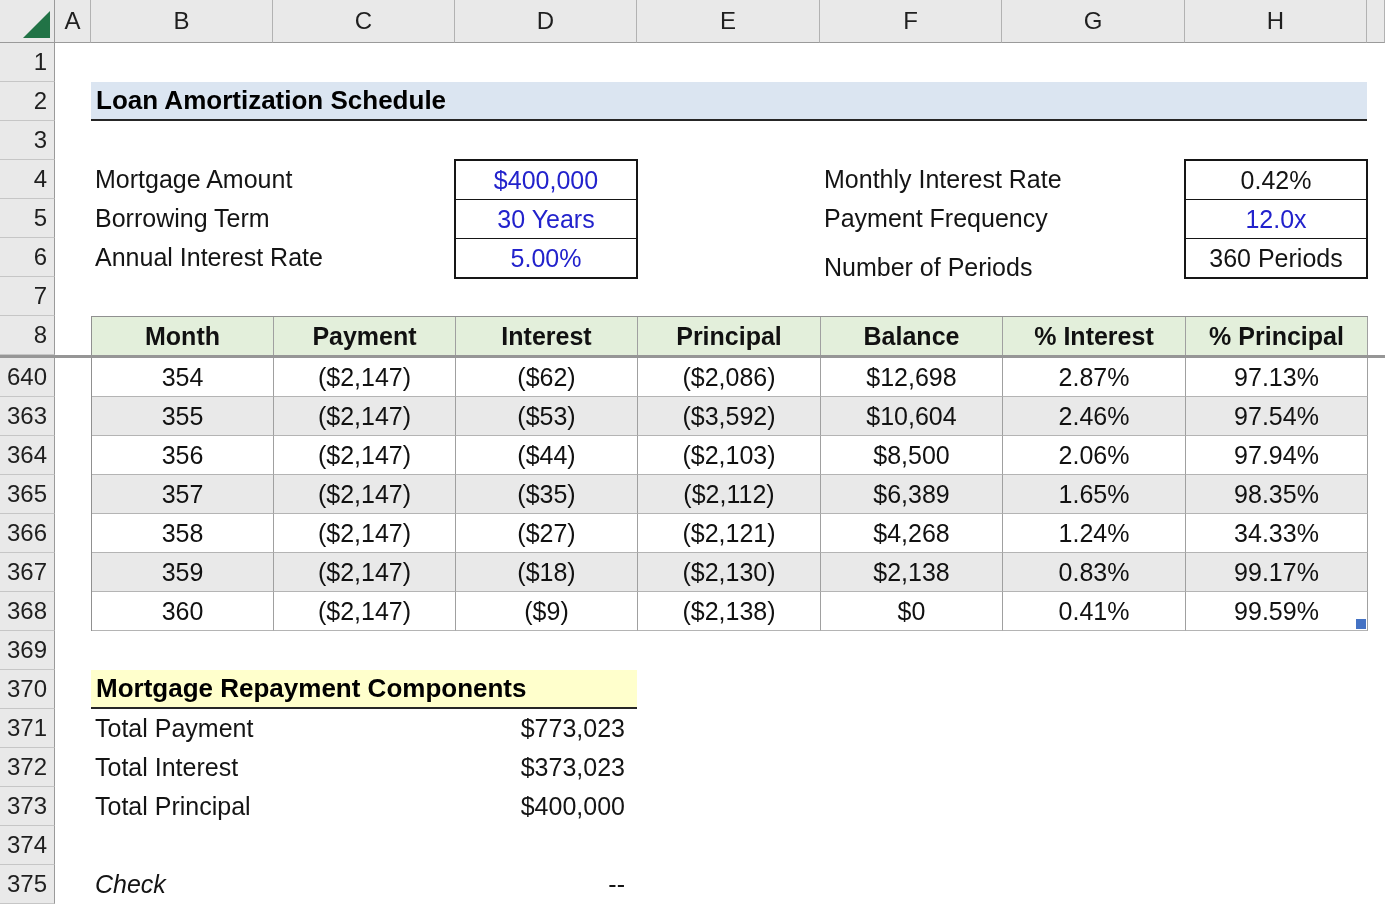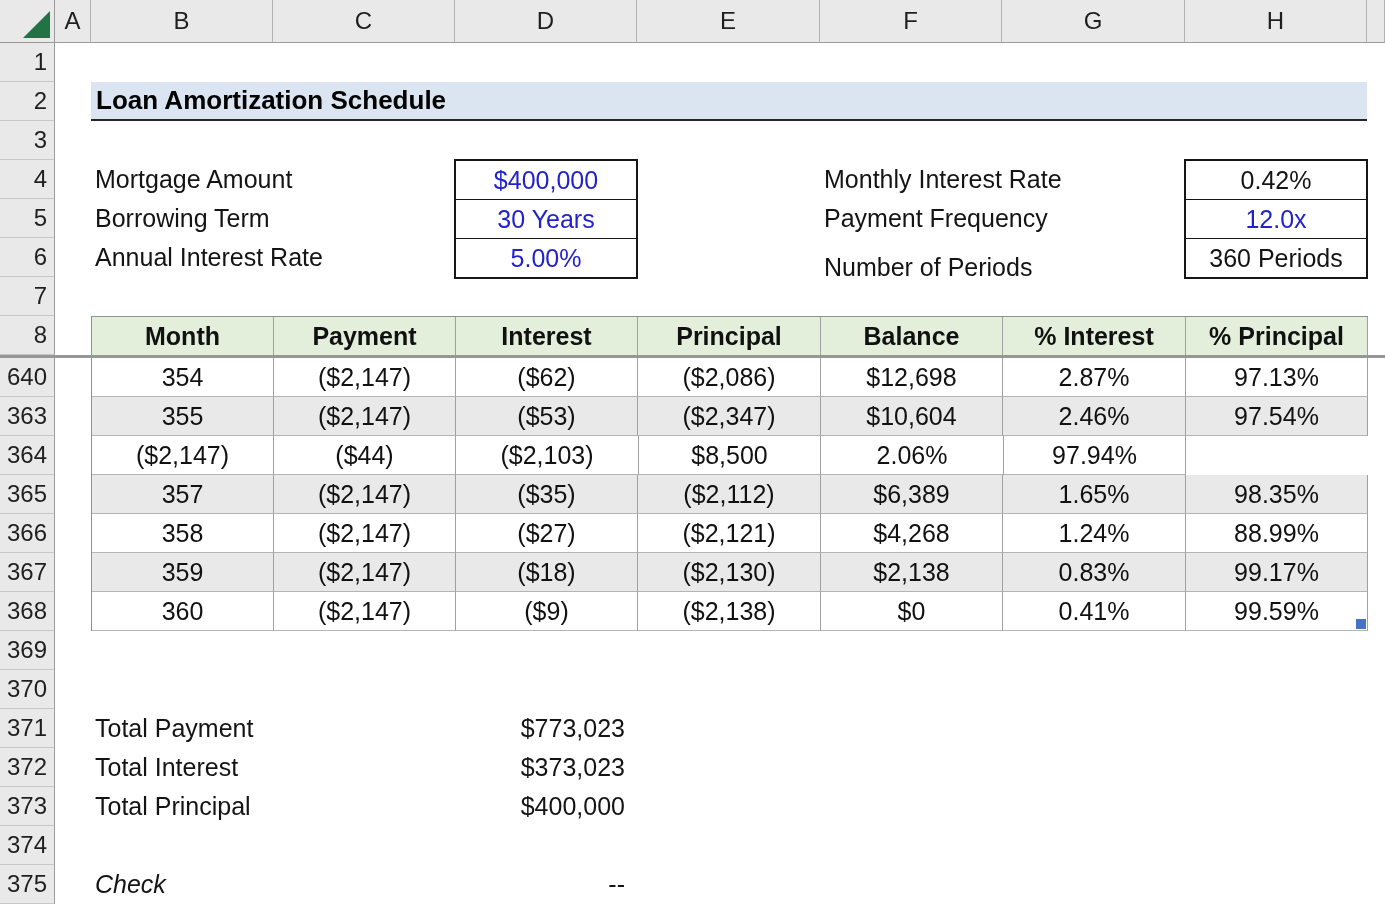--- a/index.html
+++ b/index.html
@@ -153,26 +153,27 @@
     <div class="tcell" style="width:182px">($62)</div>
     <div class="tcell" style="width:183px">($2,086)</div>
     <div class="tcell" style="width:182px">$12,698</div>
     <div class="tcell" style="width:183px">2.87%</div>
     <div class="tcell" style="width:182px">97.13%</div>
   </div>
   <div class="trow altrow" style="top:397px">
     <div class="tcell" style="width:182px">355</div>
     <div class="tcell" style="width:182px">($2,147)</div>
     <div class="tcell" style="width:182px">($53)</div>
-    <div class="tcell" style="width:183px">($2,347)</div>
+    <div class="tcell" style="width:183px">($3,592)</div>
     <div class="tcell" style="width:182px">$10,604</div>
     <div class="tcell" style="width:183px">2.46%</div>
     <div class="tcell" style="width:182px">97.54%</div>
   </div>
   <div class="trow" style="top:436px">
+    <div class="tcell" style="width:182px">356</div>
     <div class="tcell" style="width:182px">($2,147)</div>
     <div class="tcell" style="width:182px">($44)</div>
     <div class="tcell" style="width:183px">($2,103)</div>
     <div class="tcell" style="width:182px">$8,500</div>
     <div class="tcell" style="width:183px">2.06%</div>
     <div class="tcell" style="width:182px">97.94%</div>
   </div>
   <div class="trow altrow" style="top:475px">
     <div class="tcell" style="width:182px">357</div>
     <div class="tcell" style="width:182px">($2,147)</div>
@@ -182,21 +183,21 @@
     <div class="tcell" style="width:183px">1.65%</div>
     <div class="tcell" style="width:182px">98.35%</div>
   </div>
   <div class="trow" style="top:514px">
     <div class="tcell" style="width:182px">358</div>
     <div class="tcell" style="width:182px">($2,147)</div>
     <div class="tcell" style="width:182px">($27)</div>
     <div class="tcell" style="width:183px">($2,121)</div>
     <div class="tcell" style="width:182px">$4,268</div>
     <div class="tcell" style="width:183px">1.24%</div>
-    <div class="tcell" style="width:182px">88.99%</div>
+    <div class="tcell" style="width:182px">34.33%</div>
   </div>
   <div class="trow altrow" style="top:553px">
     <div class="tcell" style="width:182px">359</div>
     <div class="tcell" style="width:182px">($2,147)</div>
     <div class="tcell" style="width:182px">($18)</div>
     <div class="tcell" style="width:183px">($2,130)</div>
     <div class="tcell" style="width:182px">$2,138</div>
     <div class="tcell" style="width:183px">0.83%</div>
     <div class="tcell" style="width:182px">99.17%</div>
   </div>
@@ -207,20 +208,21 @@
     <div class="tcell" style="width:183px">($2,138)</div>
     <div class="tcell" style="width:182px">$0</div>
     <div class="tcell" style="width:183px">0.41%</div>
     <div class="tcell" style="width:182px">99.59%</div>
   </div>
 
   <div class="fill-handle"></div>
 
   <div class="split"></div>
 
+  <div class="band yellow-band" style="left:91px;top:670px;width:546px">Mortgage Repayment Components</div>
 
   <div class="celltext" style="left:95px;top:709px">Total Payment</div>
   <div class="celltext right" style="left:455px;top:709px;width:170px">$773,023</div>
 
   <div class="celltext" style="left:95px;top:748px">Total Interest</div>
   <div class="celltext right" style="left:455px;top:748px;width:170px">$373,023</div>
 
   <div class="celltext" style="left:95px;top:787px">Total Principal</div>
   <div class="celltext right" style="left:455px;top:787px;width:170px">$400,000</div>
 

